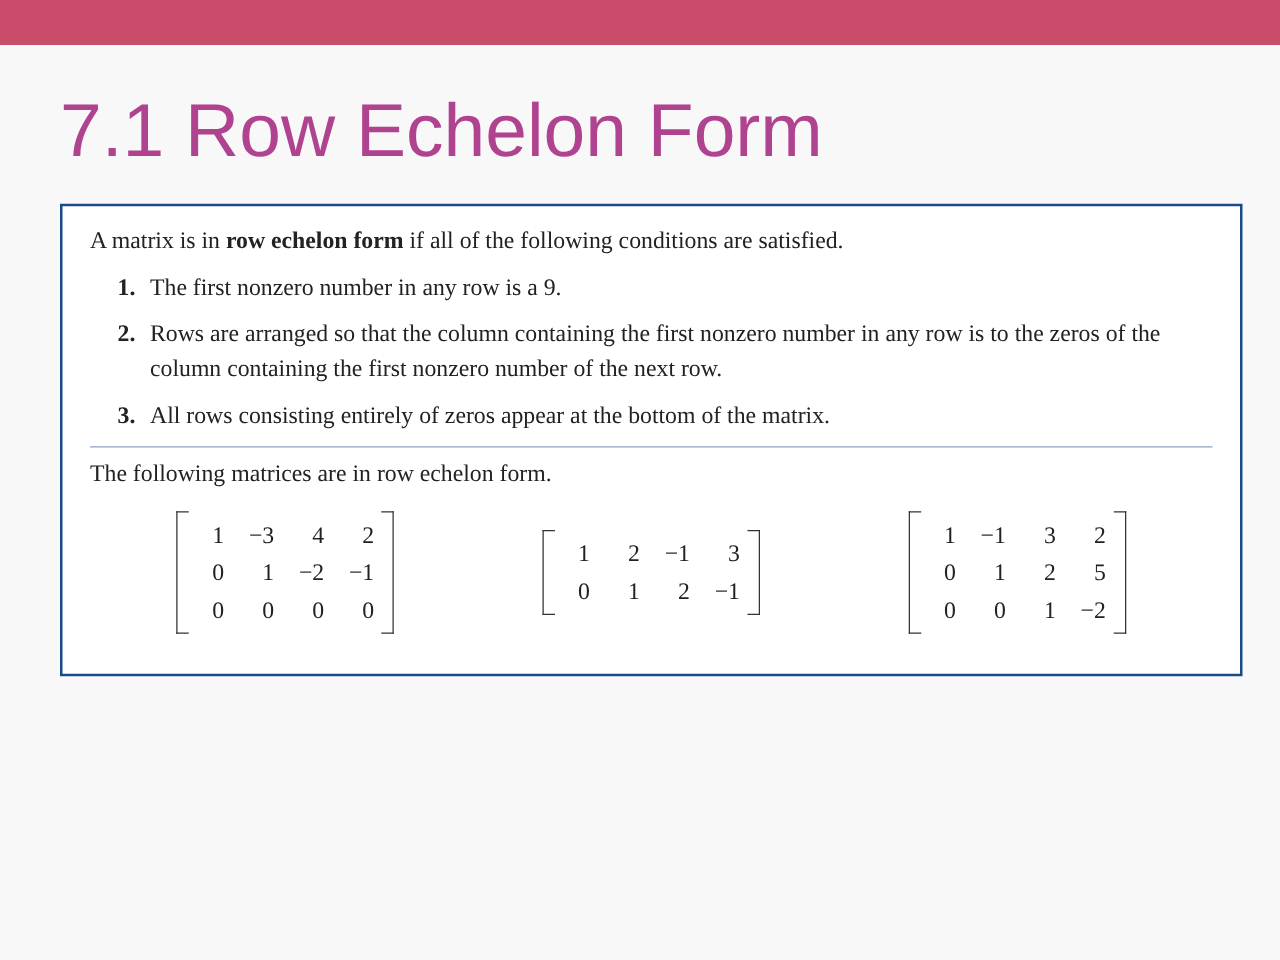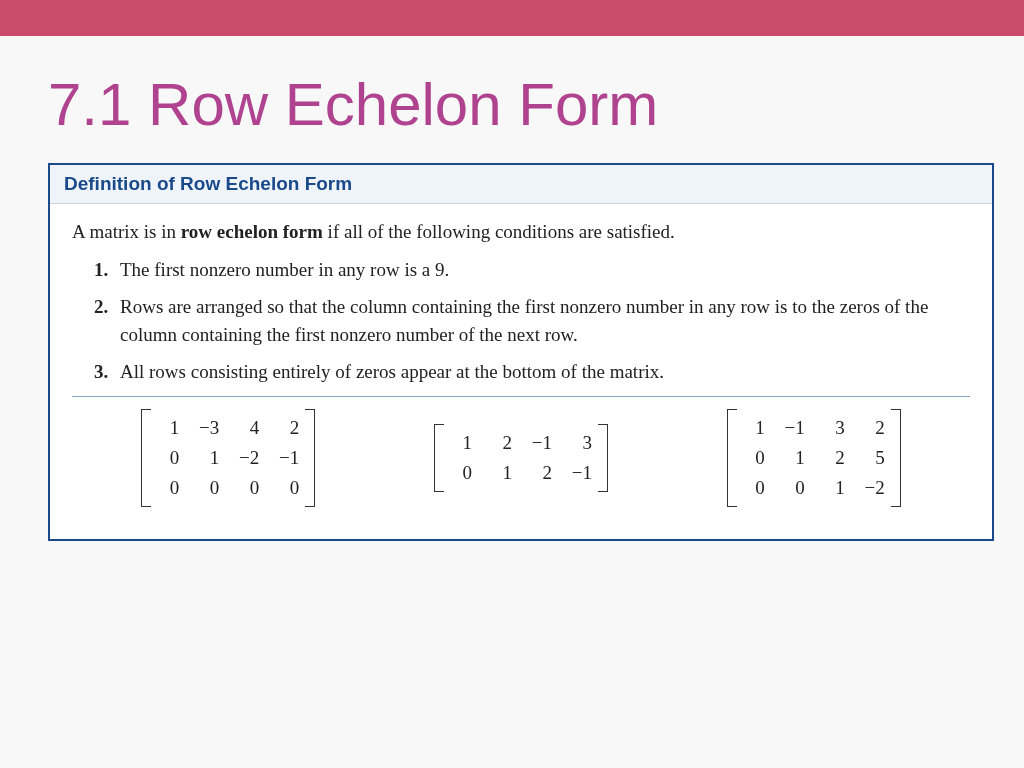--- a/index.html
+++ b/index.html
@@ -105,21 +105,20 @@
   .mbody span { text-align: right; min-width: 22px; }
 </style>
 </head>
 <body>
 
 <div class="top-bar"></div>
 
 <h1 class="page-title">7.1 Row Echelon Form</h1>
 
 <div class="definition-box">
-  <div class="definition-header">Definition of Row Echelon Form</div>
   <div class="definition-body">
 
     <p class="intro-line">
       <span>A matrix is in </span><span class="bold">row echelon form</span><span> if all of the following conditions are satisfied.</span>
     </p>
 
     <ol class="cond-list">
       <li>
         <span class="cond-num">1.</span>
         <span class="cond-text">The first nonzero number in any row is a 9.</span>
@@ -129,20 +128,21 @@
         <span class="cond-text">Rows are arranged so that the column containing the first nonzero number in any row is to the zeros of the column containing the first nonzero number of the next row.</span>
       </li>
       <li>
         <span class="cond-num">3.</span>
         <span class="cond-text">All rows consisting entirely of zeros appear at the bottom of the matrix.</span>
       </li>
     </ol>
 
     <hr class="sep">
 
+    <div class="example-intro">The following matrices are in row echelon form.</div>
 
     <div class="matrices-row">
       <div class="matrix">
         <div class="bracket left"></div>
         <div class="mbody" style="grid-template-columns: repeat(4, auto);">
             <span>1</span>
             <span>−3</span>
             <span>4</span>
             <span>2</span>
             <span>0</span>

